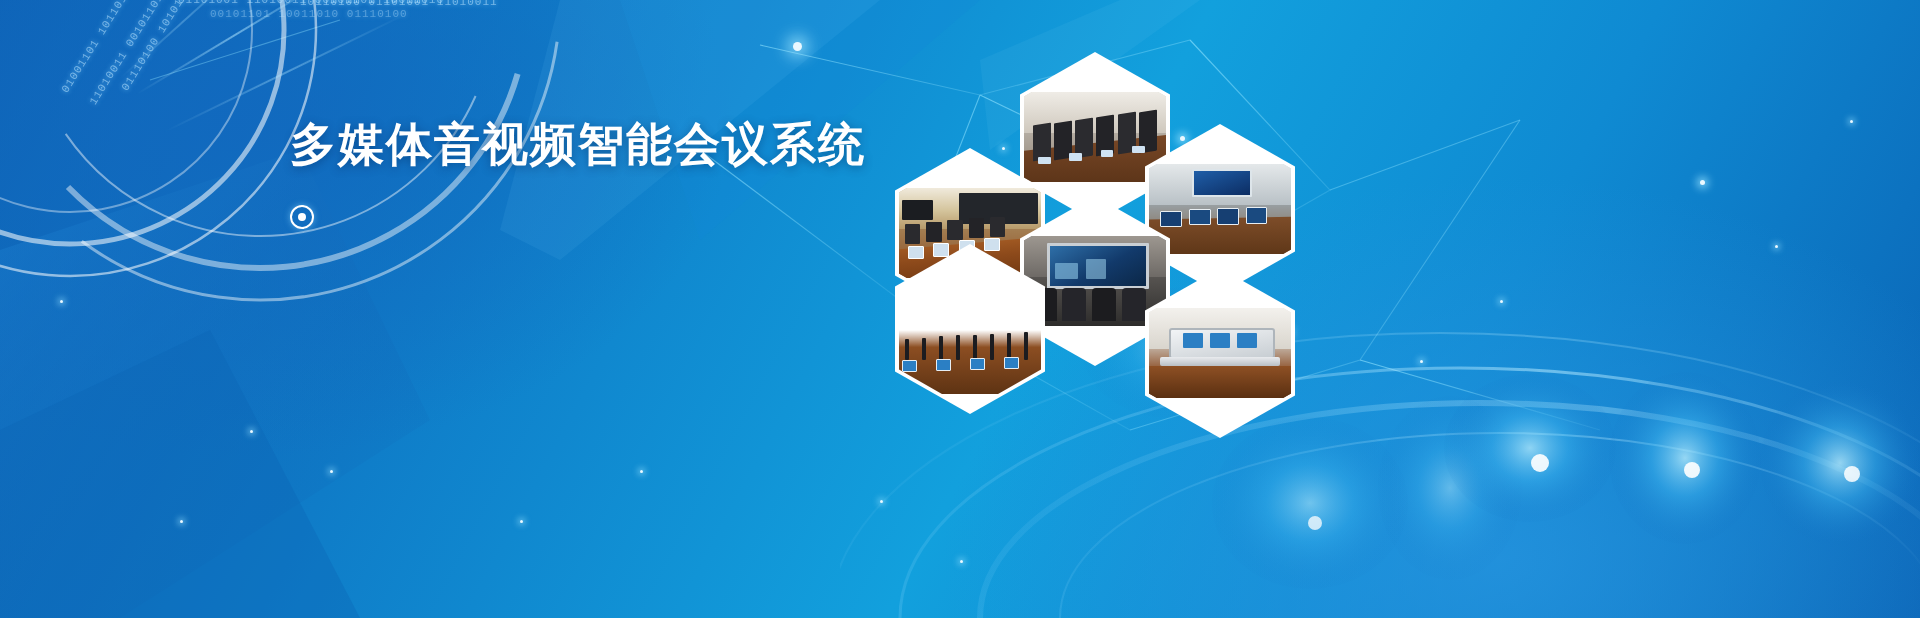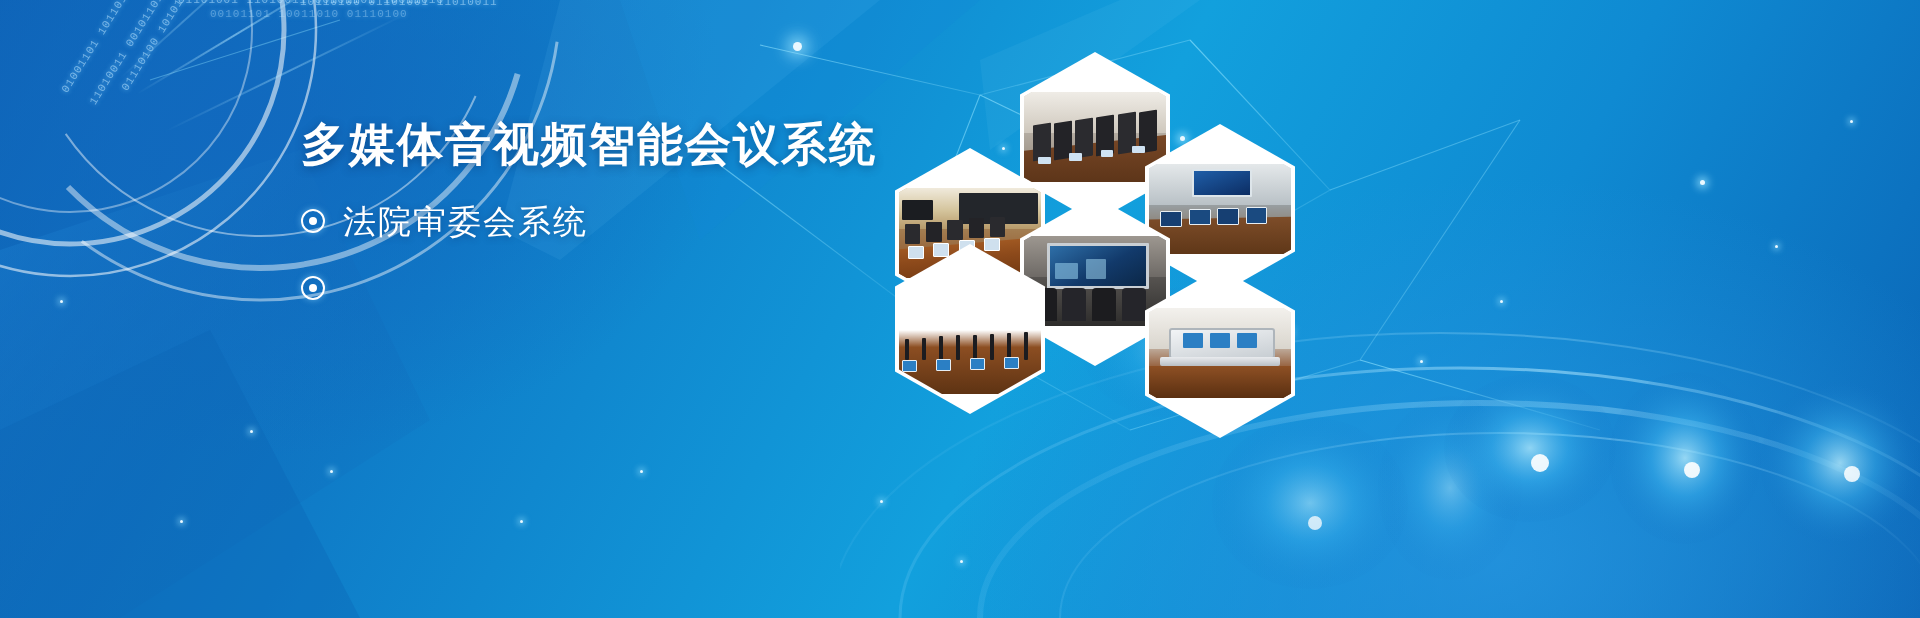--- a/index.html
+++ b/index.html
@@ -30,21 +30,21 @@
   
   .streak{position:absolute;background:linear-gradient(90deg,rgba(255,255,255,0),rgba(175,230,255,.55),rgba(255,255,255,0));height:2px;filter:blur(.6px);}
 
   
   .dot{position:absolute;border-radius:50%;background:#eaf8ff;box-shadow:0 0 9px 3px rgba(150,225,255,.9);}
   .dot.sm{width:3px;height:3px;box-shadow:0 0 6px 2px rgba(150,225,255,.7);}
   .dot.md{width:5px;height:5px;}
   .dot.lg{width:9px;height:9px;box-shadow:0 0 16px 6px rgba(160,230,255,.85);}
 
   
-  .copy{position:absolute;left:301px;top:118px;width:600px;}
+  .copy{position:absolute;left:290px;top:118px;width:600px;}
   .headline{
     color:#ffffff;font-size:46px;font-weight:bold;letter-spacing:2px;
     line-height:1.15;margin:0 0 34px 0;
     text-shadow:0 2px 10px rgba(0,40,90,.45);
   }
   .bullets{list-style:none;margin:0;padding:0;}
   .bullet{display:flex;align-items:center;margin:0 0 38px 0;}
   .bullet:last-child{margin-bottom:0;}
   .marker{
     width:20px;height:20px;border-radius:50%;
@@ -208,26 +208,20 @@
       </svg>
     </div>
   </div>
 
   <div class="copy">
     <h1 class="headline">多媒体音视频智能会议系统</h1>
 
     <ul class="bullets">
 
 
-      <li class="bullet">
-        <span class="marker">
-            <i></i>
-          </span>
-        <span class="btext">法院审委会系统</span>
-      </li>
 
       <li class="bullet">
         <span class="marker">
             <i></i>
           </span>
       </li>
 
     </ul>
   </div>
 

